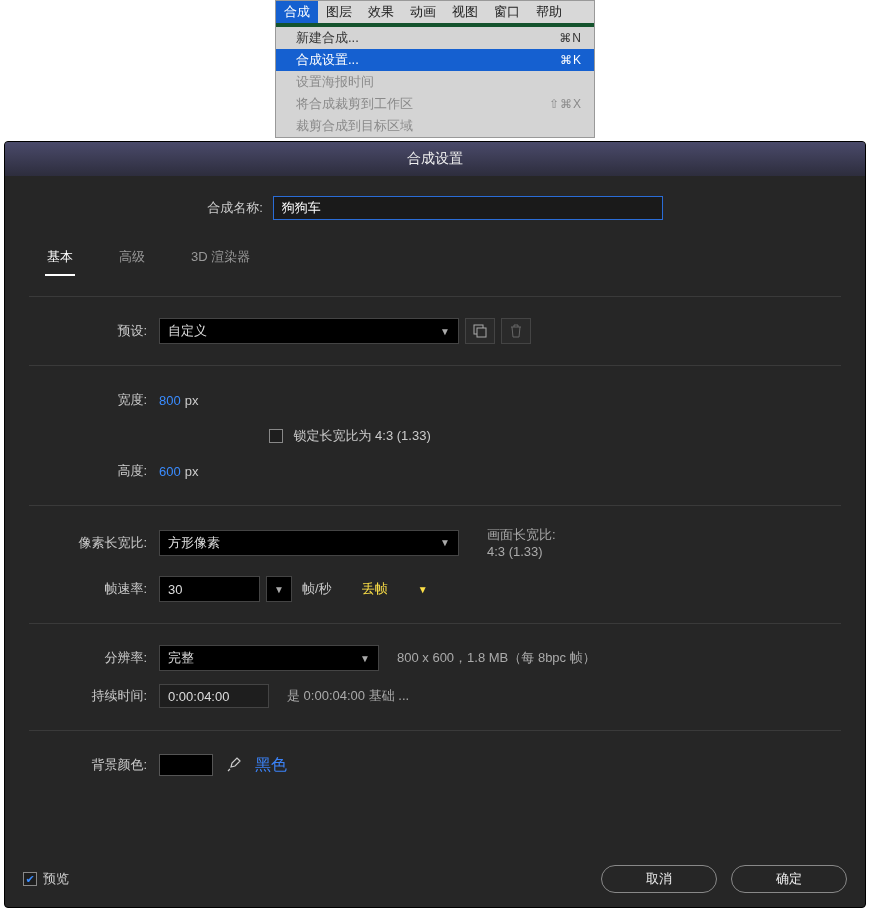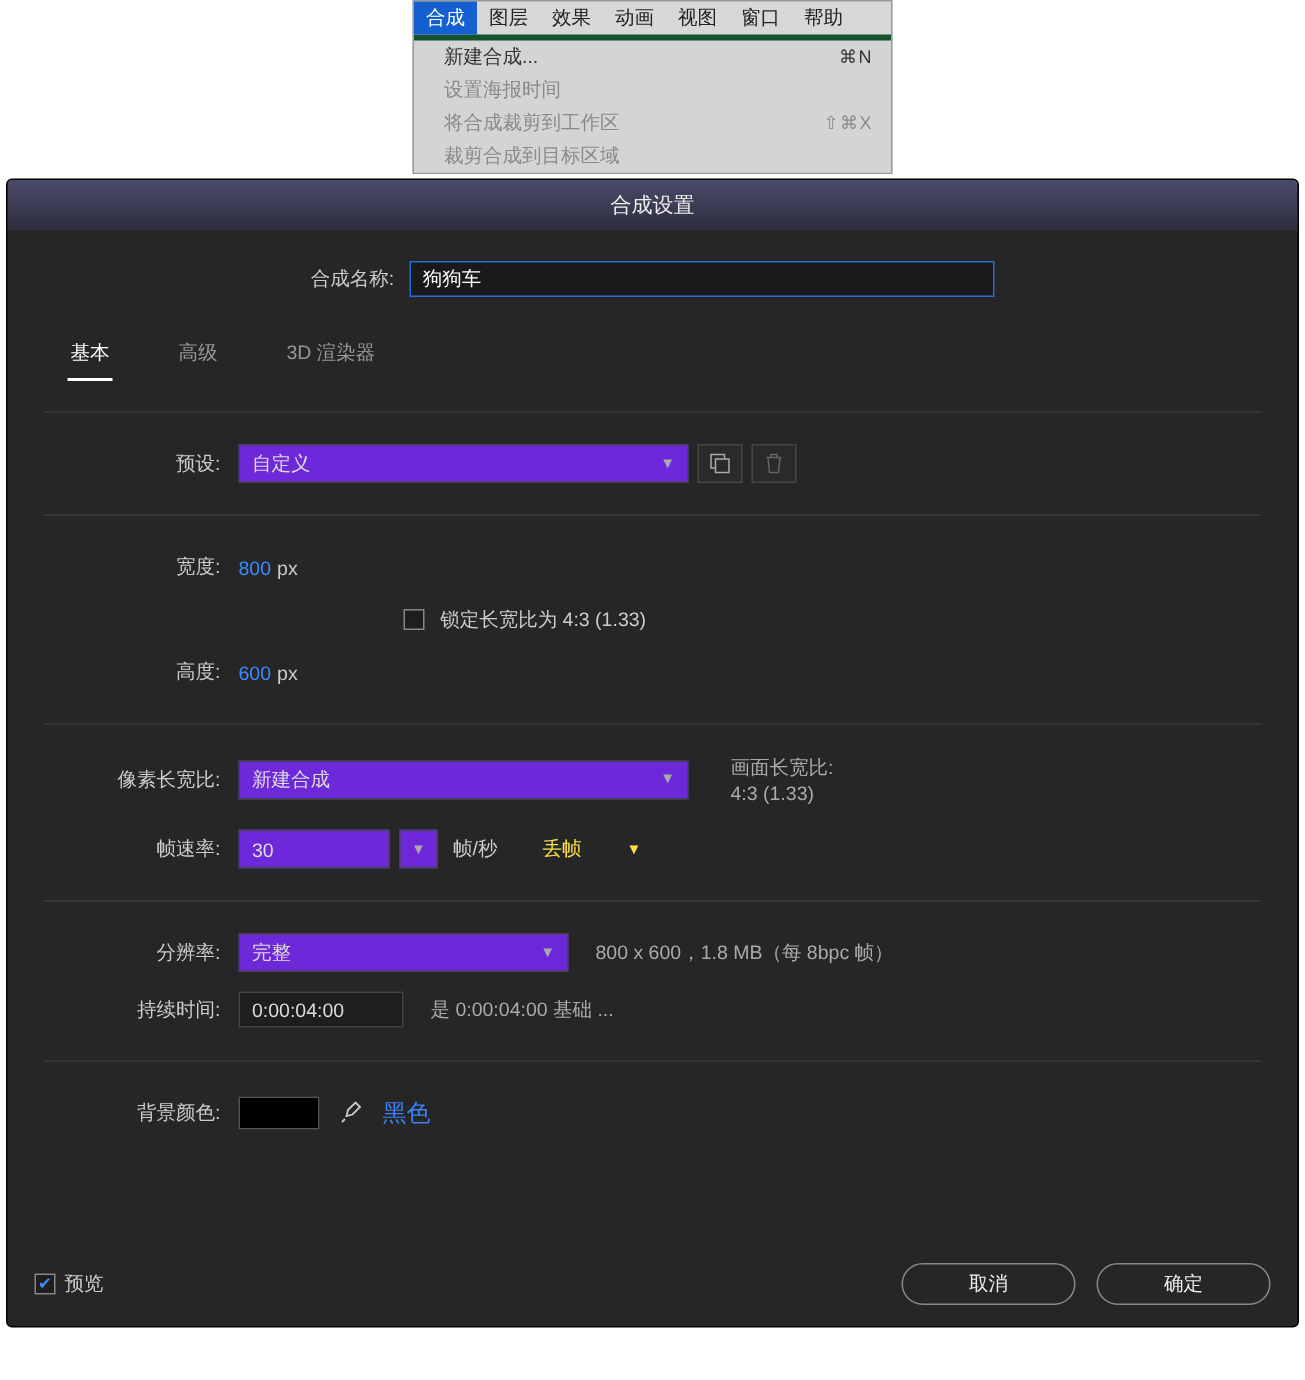--- a/index.html
+++ b/index.html
@@ -29,21 +29,21 @@
 
 .tabs { display: flex; gap: 42px; padding-left: 16px; border-bottom: none; margin-bottom: 20px; }
 .tab { font-size: 13px; color: #999; padding: 4px 2px 8px; cursor: default; }
 .tab.active { color: #fff; border-bottom: 2px solid #fff; }
 
 .section { border-top: 1px solid #3a3a3a; padding: 14px 0 14px; }
 .section:first-of-type { border-top: none; padding-top: 0; }
 
 .row { display: flex; align-items: center; margin: 6px 0; min-height: 28px; }
 .lbl { width: 130px; text-align: right; padding-right: 12px; font-size: 13px; color: #ccc; }
-.dd { background: #6d28d9; border: 1px solid #444; height: 26px; display: flex; align-items: center; justify-content: space-between; padding: 0 8px; font-size: 13px; color: #ddd; }
+.dd { background: #000000; border: 1px solid #444; height: 26px; display: flex; align-items: center; justify-content: space-between; padding: 0 8px; font-size: 13px; color: #ddd; }
 .dd .chev { font-size: 10px; color: #aaa; }
 .dd.wide { width: 300px; }
 .dd.mid { width: 101px; }
 .dd.small { width: 26px; justify-content: center; }
 .iconbtn { width: 30px; height: 26px; background: #2a2a2a; border: 1px solid #444; display: inline-flex; align-items: center; justify-content: center; margin-left: 6px; color: #aaa; }
 .bluelink { color: #3a8cff; font-size: 13px; }
 .unit { font-size: 13px; color: #ccc; margin-left: 4px; }
 .checkbox { width: 14px; height: 14px; border: 1px solid #888; background: #1e1e1e; display: inline-block; margin-right: 6px; vertical-align: middle; }
 .checkbox.checked::after { content: "✔"; color: #3a8cff; font-size: 11px; display: block; line-height: 12px; text-align: center; }
 .info { font-size: 13px; color: #aaa; margin-left: 18px; }
@@ -73,20 +73,24 @@
         <div class="menu-item">动画</div>
         <div class="menu-item">视图</div>
         <div class="menu-item">窗口</div>
         <div class="menu-item">帮助</div>
       </div>
     <div class="dropdown" id="dropdown">
         <div class="dd-item">
           <span>新建合成...</span>
           <span class="dd-short">⌘N</span>
         </div>
+        <div class="dd-item hl">
+          <span>合成设置...</span>
+          <span class="dd-short">⌘K</span>
+        </div>
         <div class="dd-item disabled">
           <span>设置海报时间</span>
           <span class="dd-short"></span>
         </div>
         <div class="dd-item disabled">
           <span>将合成裁剪到工作区</span>
           <span class="dd-short">⇧⌘X</span>
         </div>
         <div class="dd-item disabled">
           <span>裁剪合成到目标区域</span>
@@ -148,21 +152,21 @@
         <span class="lbl">高度:</span>
         <span class="bluelink">600</span>
         <span class="unit">px</span>
       </div>
     </div>
 
     <div class="section">
       <div class="row">
         <span class="lbl">像素长宽比:</span>
         <div class="dd wide">
-          <span>新建合成</span>
+          <span>方形像素</span>
           <span class="chev">▼</span>
         </div>
         <div class="aspect-col">
           <div class="info2">画面长宽比:</div>
           <div class="info2">4:3 (1.33)</div>
         </div>
       </div>
       <div class="row" style="margin-top:16px">
         <span class="lbl">帧速率:</span>
         <div class="dd mid">

